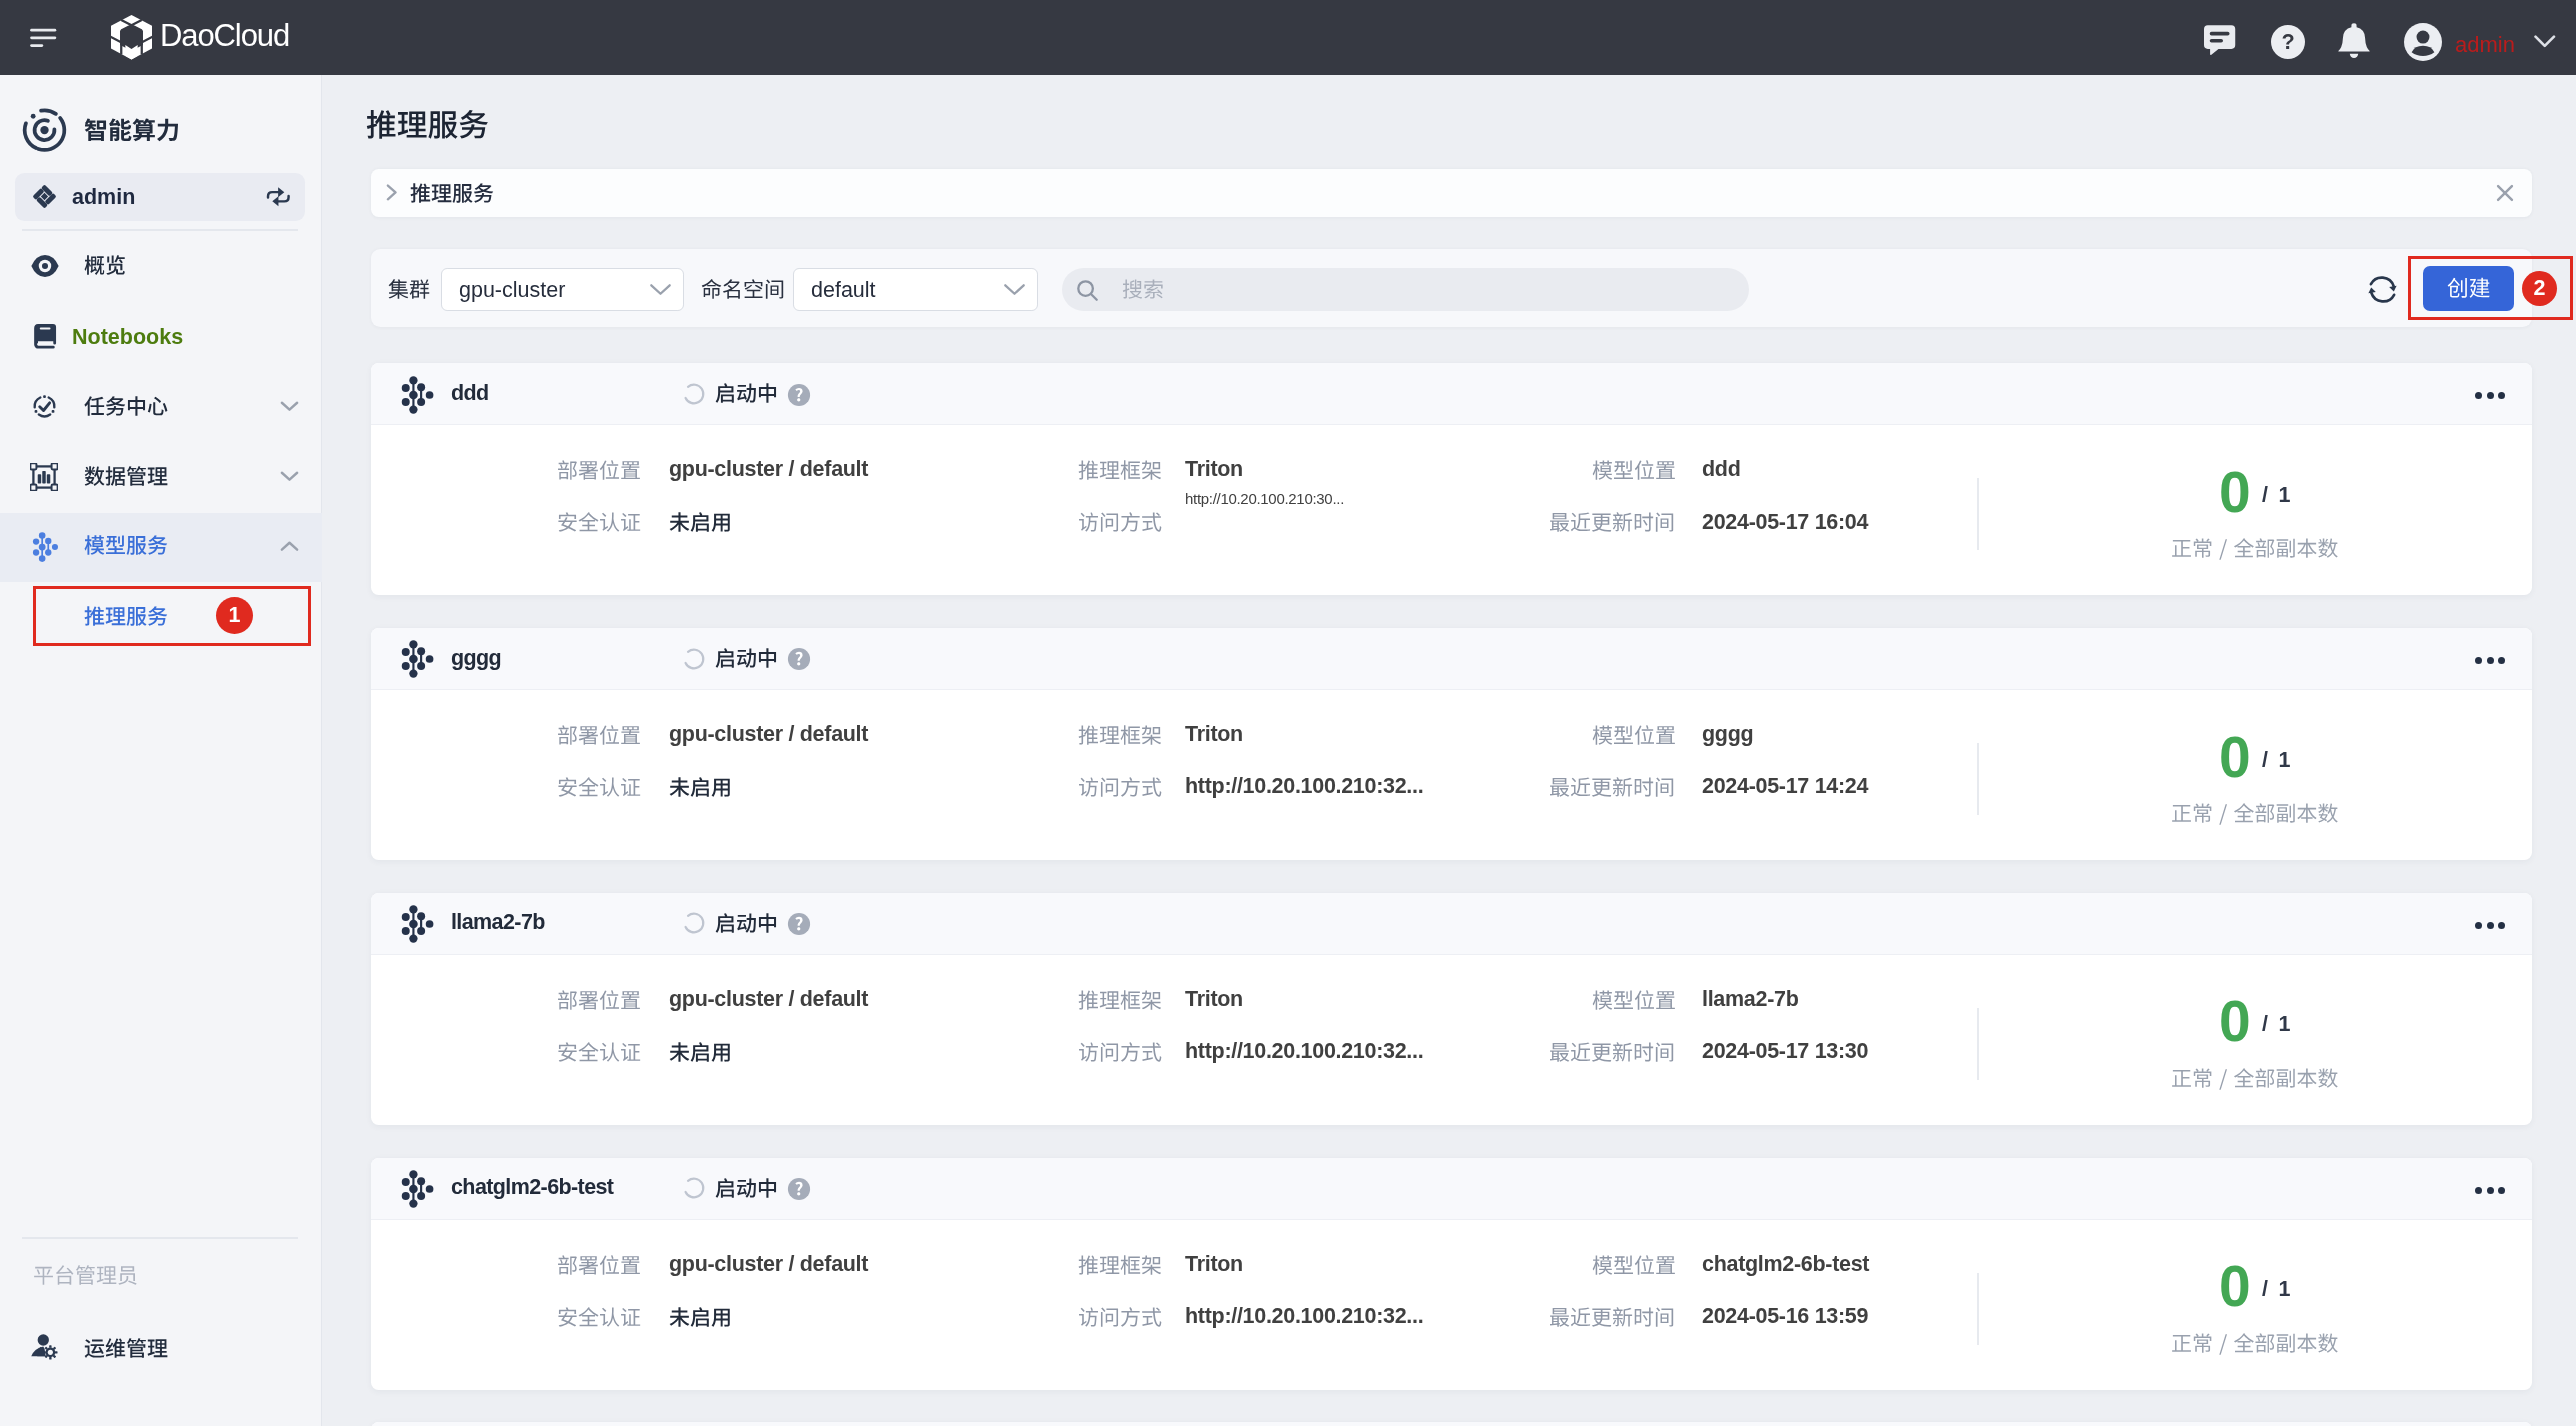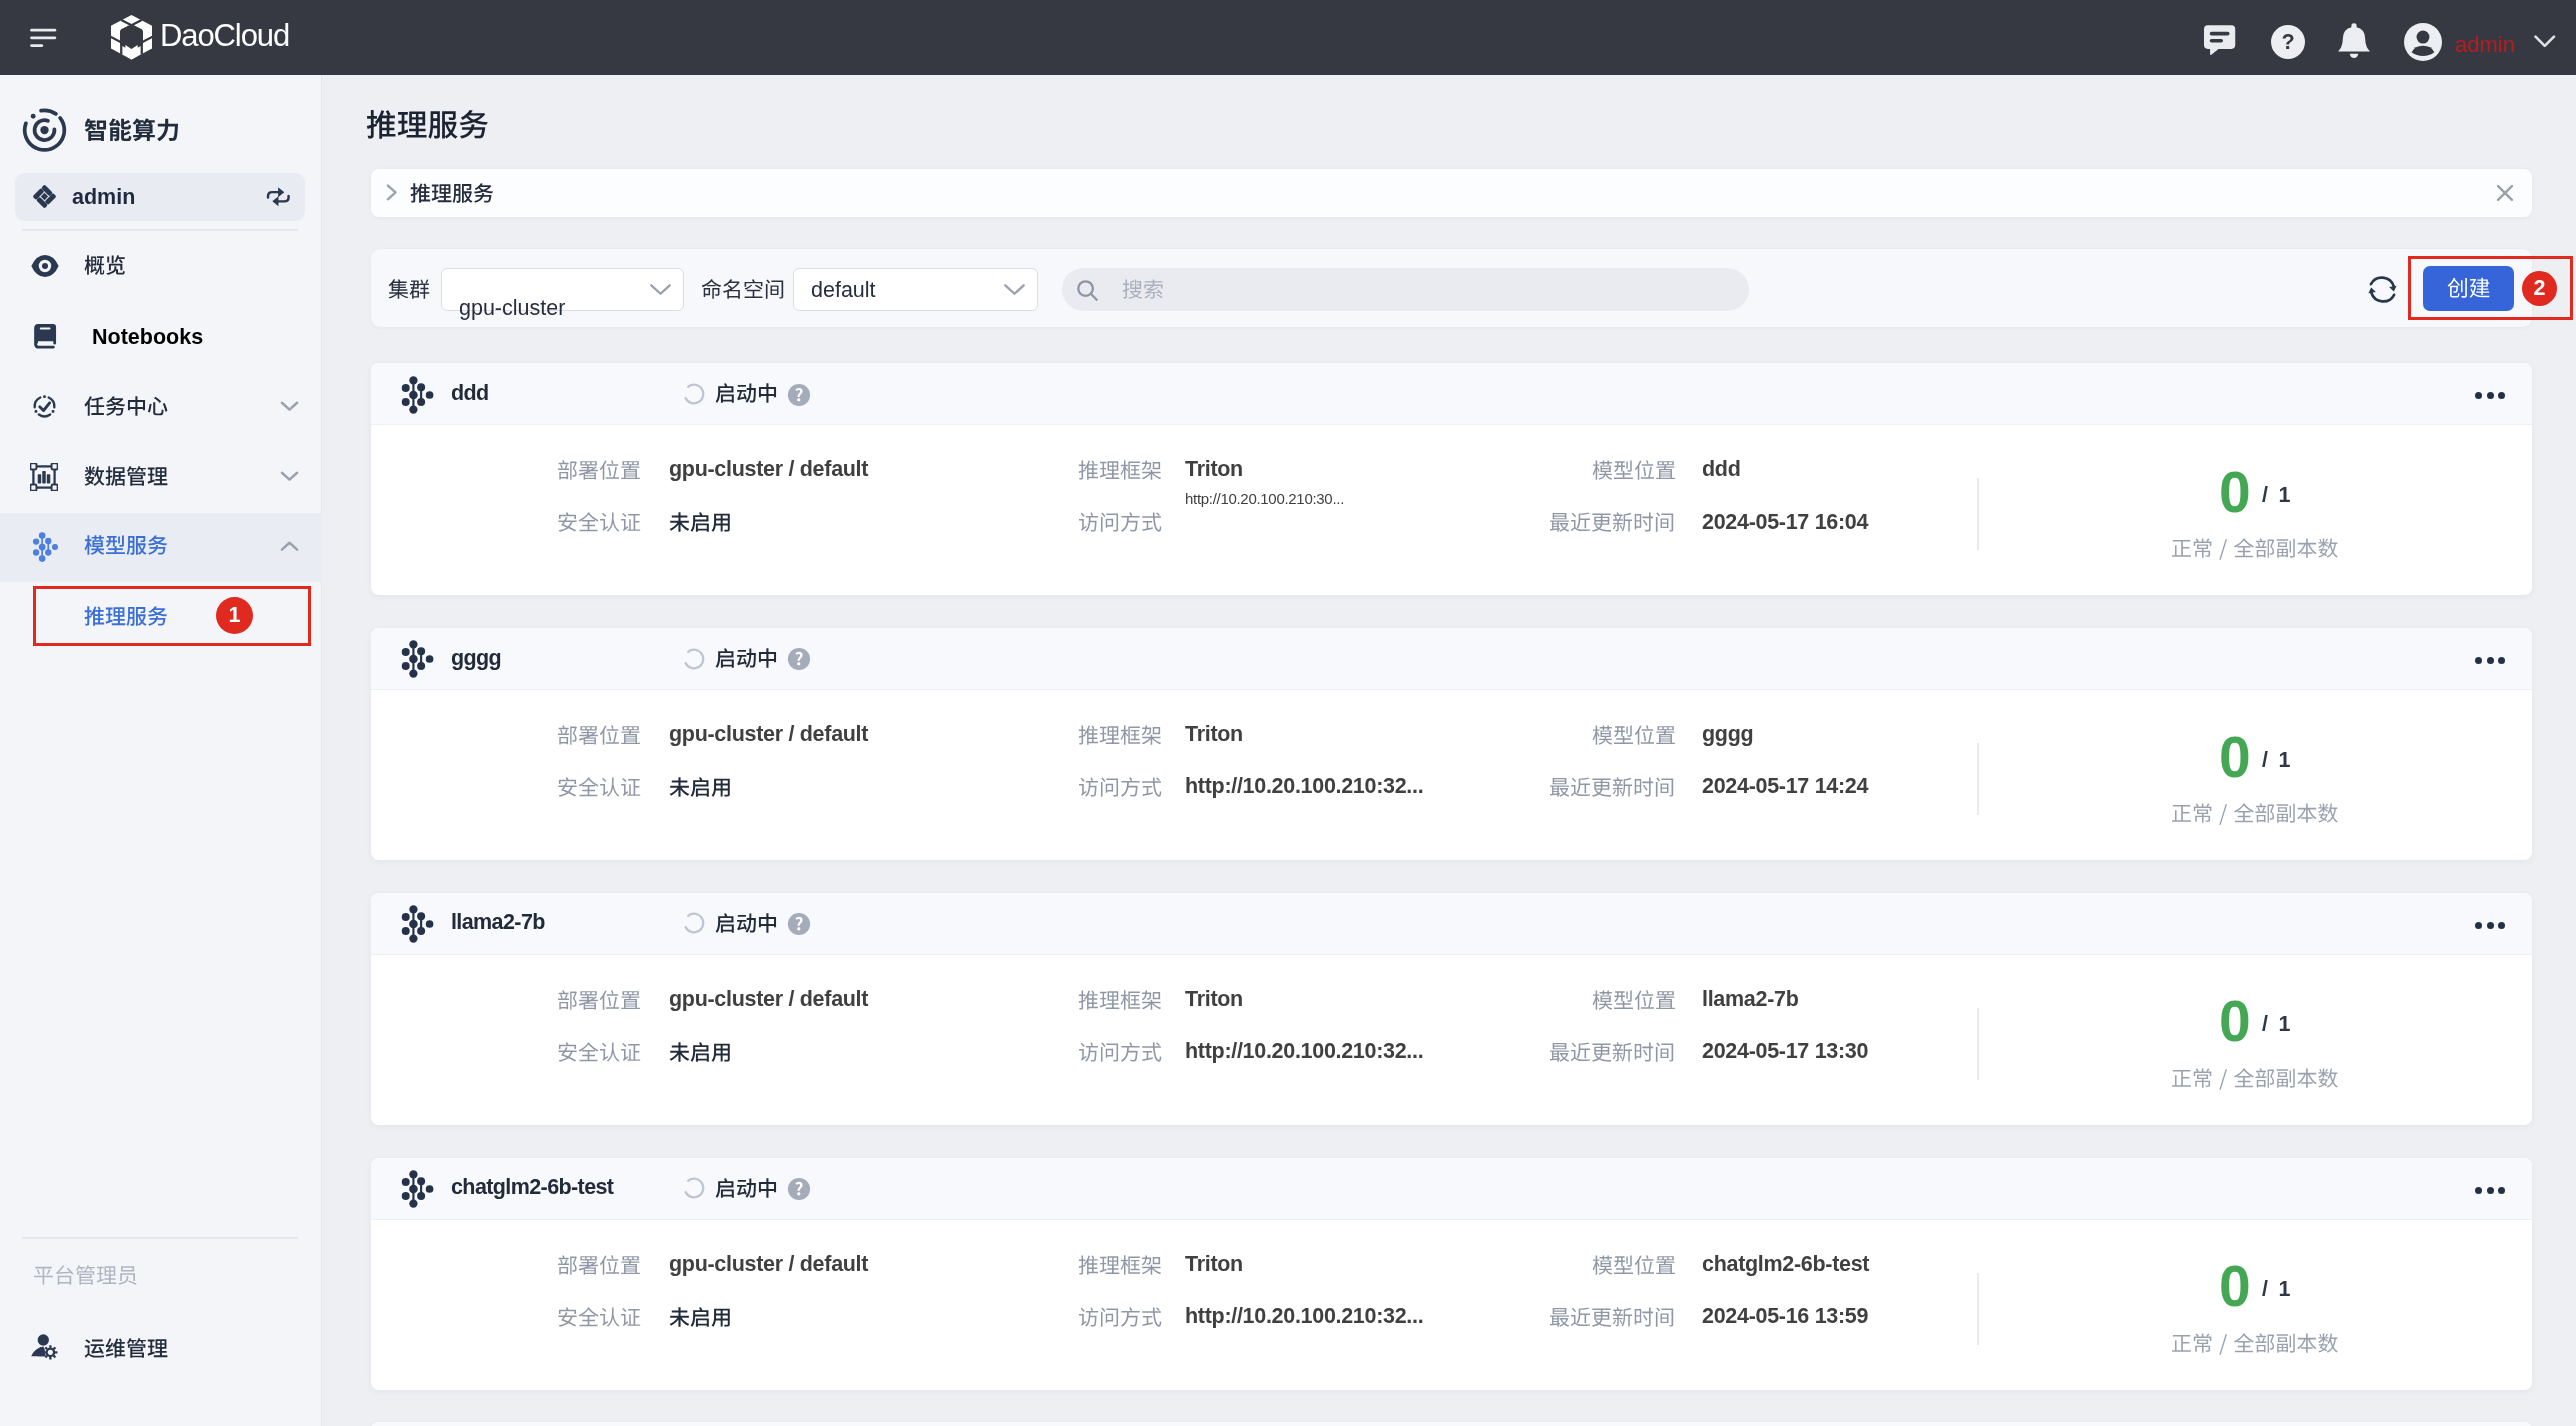--- a/index.html
+++ b/index.html
@@ -141,21 +141,21 @@
 <circle cx="18" cy="14.5" r="4" fill="#2b3950"></circle>
   </svg>
 <svg class="tp" style="left:84px;top:273px" viewBox="0 0 2 2" width="1.5" height="1.5">
     <use href="#gl" fill="#222c3d"></use>
   </svg>
 <svg class="abs" style="left:33px;top:324px" width="24.6" height="24.6" viewBox="0 0 32 32">
 <path d="M6.5 0 H26 a4 4 0 0 1 4 4 V25 a1.8 1.8 0 0 1 -3.6 0 V22.6 H6.5 Z" fill="#2b3950"></path>
 <path d="M6.5 0 A 5.4 5.4 0 0 0 1.5 5.4 V 26.6 A 5.4 5.4 0 0 0 6.9 32 H 26.4 a 1.9 1.9 0 0 0 0 -3.8 H 7 a 1.7 1.7 0 0 1 0 -3.4 L 6.5 24.8 Z" fill="#2b3950"></path>
 <rect x="8.8" y="4.6" width="14" height="2.6" rx="1.3" fill="#f4f5f8"></rect>
   </svg>
-<div class="lat" style="left:92px;top:325px;font-size:21.5px;font-weight:700;color:#000000">Notebooks</div>
+<div class="lat" style="left:72px;top:325px;font-size:21.5px;font-weight:700;color:#4d7c0f">Notebooks</div>
 <svg class="abs" style="left:32px;top:394px" width="25" height="25" viewBox="0 0 33 33">
 <g fill="none" stroke="#2b3950" stroke-width="3.1" stroke-linecap="round">
 <path d="M11.0 4.7 A13 13 0 0 0 3.55 17.6"></path>
 <path d="M9.04 27.1 A13 13 0 0 0 23.96 27.1"></path>
 <path d="M29.45 17.6 A13 13 0 0 0 22.0 4.7"></path>
 <path d="M10.2 16.8 L15.2 21.8 L23.3 11.6" stroke-width="3.8" stroke-linejoin="round"></path>
 </g>
 <g fill="#2b3950">
 <rect x="14.7" y="1.7" width="3.6" height="3.6" rx="1.2"></rect>
 <rect x="3.44" y="21.2" width="3.6" height="3.6" rx="1.2"></rect>
@@ -245,21 +245,21 @@
 <svg class="abs" style="left:2495px;top:183px" width="20" height="20" viewBox="0 0 26 26">
     <g stroke="#9aa1ad" stroke-width="3.2" stroke-linecap="round">
       <path d="M4 4 L22 22 M22 4 L4 22"></path>
     </g>
   </svg>
 <div class="abs" style="left:371px;top:249px;width:2161px;height:78px;background:#f7f8fb;border-radius:9.2px;box-shadow:0 0.8px 3.8px rgba(40,50,70,.045)"></div>
 <svg class="tp" style="left:388px;top:297px" viewBox="0 0 2 2" width="1.5" height="1.5">
     <use href="#jq" fill="#2a3140"></use>
   </svg>
 <div class="abs" style="left:441px;top:268px;width:243px;height:43px;background:#fff;border:1.5px solid #d9dde4;border-radius:6.1px"></div>
-<div class="lat" style="left:459px;top:296px;font-size:21.5px;color:#262d3c">gpu-cluster</div>
+<div class="lat" style="left:459px;top:278px;font-size:21.5px;color:#262d3c">gpu-cluster</div>
 <svg class="abs" style="left:649px;top:283px" width="23" height="15.4" viewBox="0 0 30 20">
     <path d="M3 3 L15 14 L27 3" fill="none" stroke="#9aa1ad" stroke-width="3" stroke-linecap="round" stroke-linejoin="round"></path>
   </svg>
 <svg class="tp" style="left:701px;top:297px" viewBox="0 0 2 2" width="1.5" height="1.5">
     <use href="#mm" fill="#2a3140"></use>
   </svg>
 <div class="abs" style="left:793px;top:268px;width:245px;height:43px;background:#fff;border:1.5px solid #d9dde4;border-radius:6.1px"></div>
 <div class="lat" style="left:811px;top:278px;font-size:21.5px;color:#262d3c">default</div>
 <svg class="abs" style="left:1003px;top:283px" width="23" height="15.4" viewBox="0 0 30 20">
     <path d="M3 3 L15 14 L27 3" fill="none" stroke="#9aa1ad" stroke-width="3" stroke-linecap="round" stroke-linejoin="round"></path>

